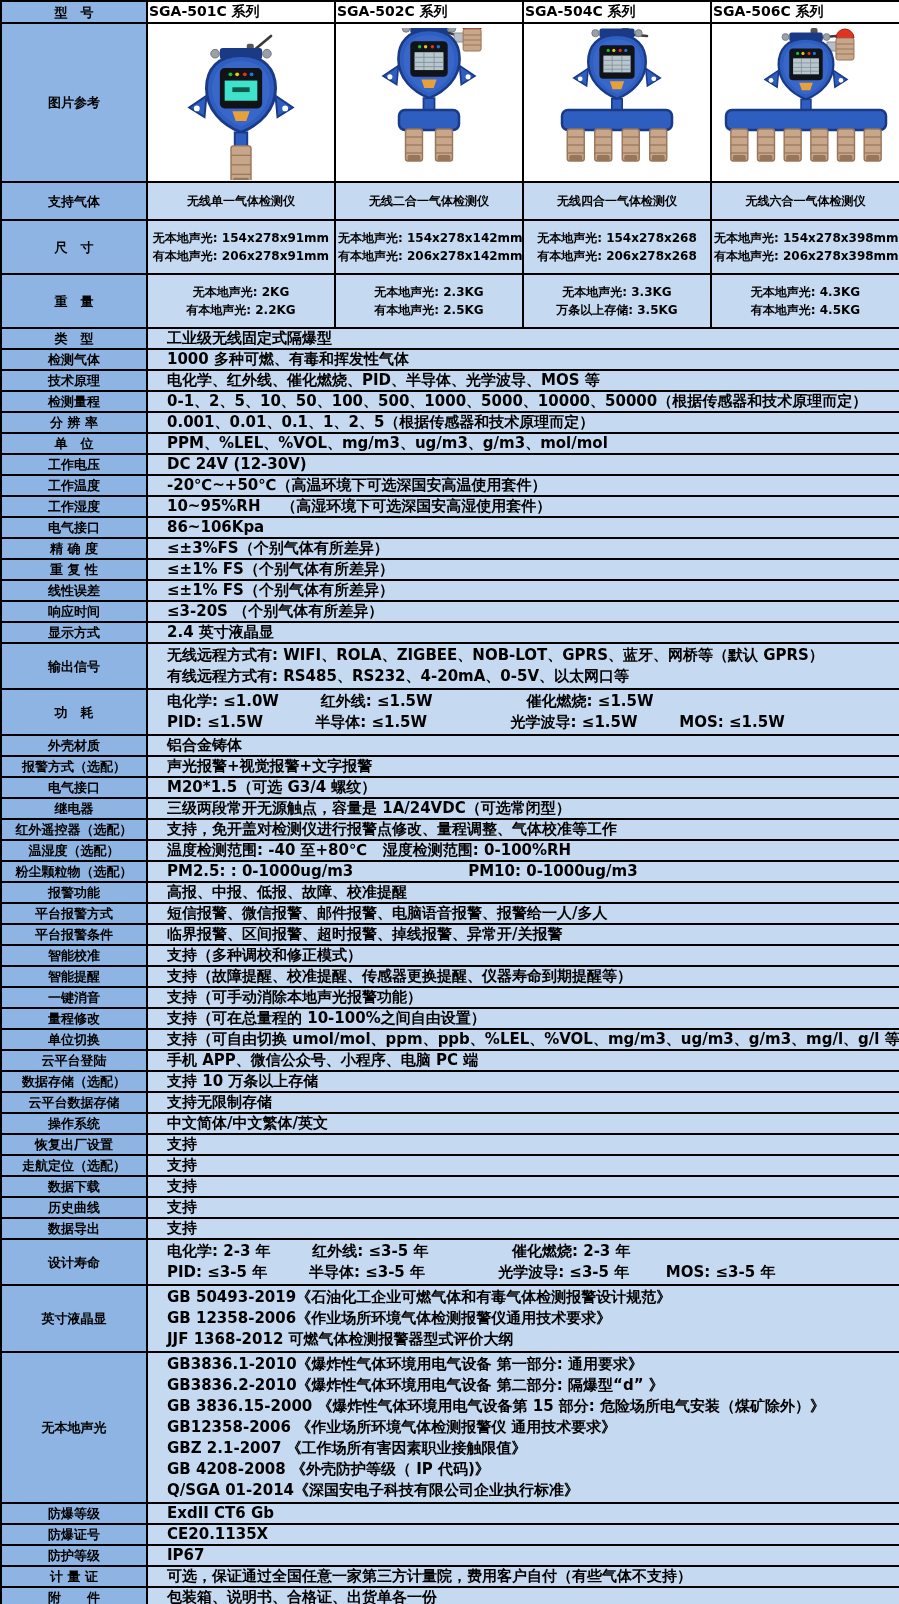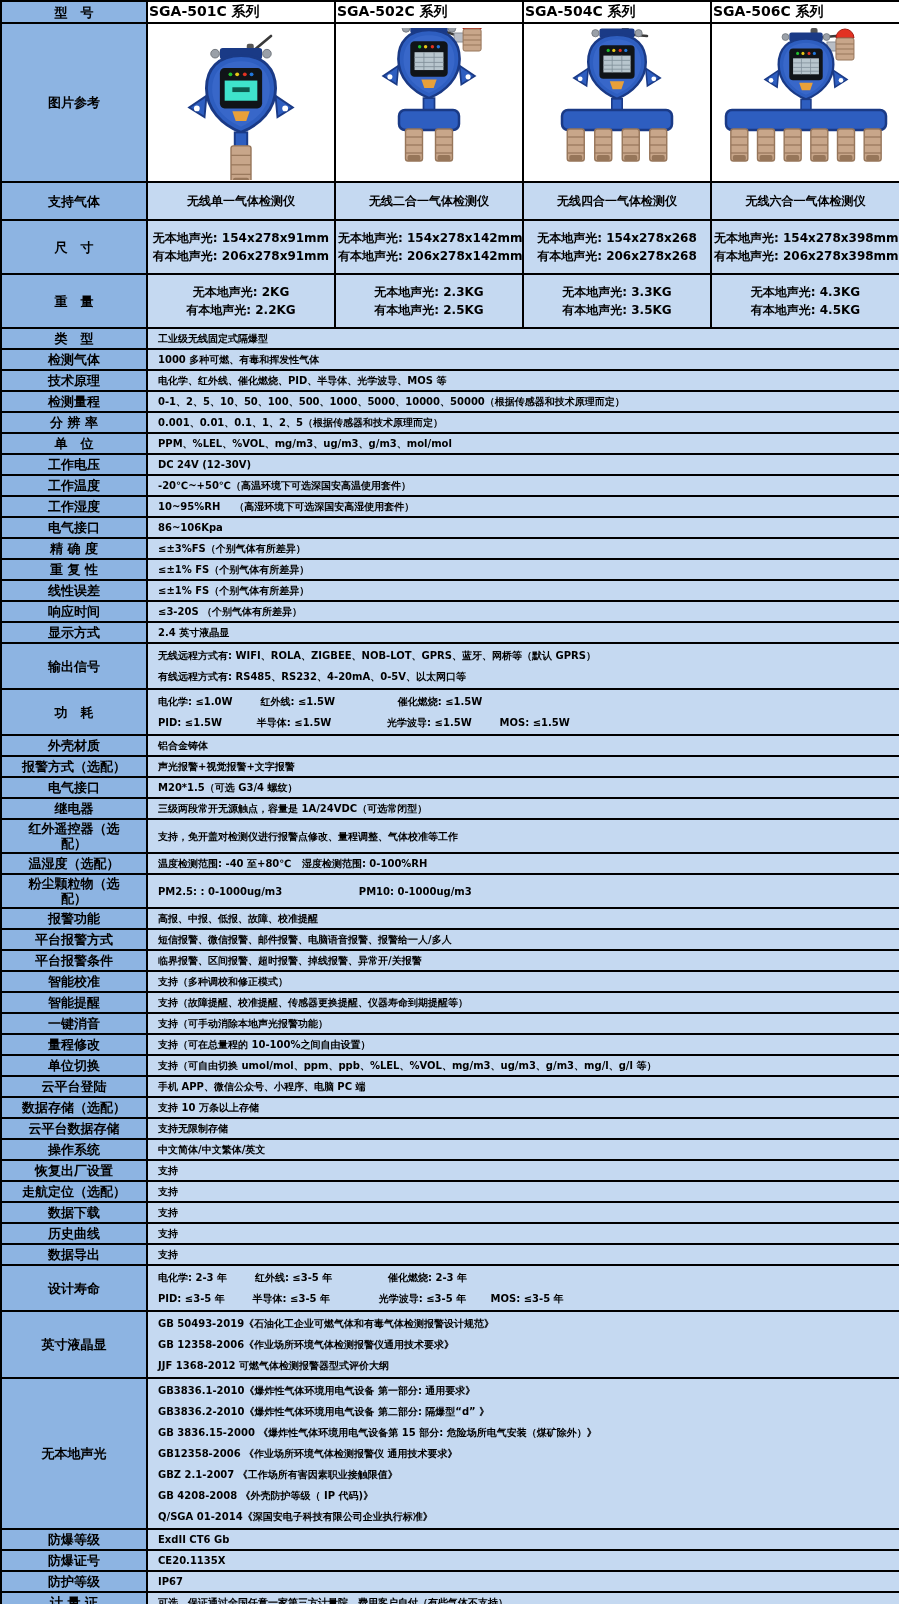--- a/index.html
+++ b/index.html
@@ -2,22 +2,22 @@
 <html style="--label-bg: #8DB4E2; --value-bg: #C5D9F1; --model-bg: #FFFFFF; --border: #000000; --device-body: #2E5EC0; --device-body-dark: #1A3A86; --device-body-light: #4A79DB; --sensor-bronze: #C8A68A; --sensor-bronze-dark: #97765A; --beacon-red: #E23222; --accent-orange: #E8A03A; --screen-teal: #3FE3CC; --screen-gray: #B8C6CE;"><head>
 <meta charset="utf-8">
 <style>
   :root{
     --label-bg:#8DB4E2; --value-bg:#C5D9F1; --model-bg:#FFFFFF; --border:#000000;
   }
   html,body{margin:0;padding:0;background:#fff;}
   body{width:899px;font-family:"DejaVu Sans","Liberation Sans",sans-serif;color:#000;}
   table.spec{border-collapse:collapse;table-layout:fixed;width:899px;}
   table.spec td{border:2px solid var(--border);overflow:hidden;vertical-align:middle;}
-  td.lbl{background:var(--label-bg);font-weight:bold;font-size:13px;text-align:center;padding:1px 18px;line-height:15px;}
-  td.val{background:var(--value-bg);font-size:10px;font-weight:600;padding:1px 10px;white-space:pre;text-align:left;margin-top:20px;}
+  td.lbl{background:var(--label-bg);font-weight:bold;font-size:13px;text-align:center;padding:1px 6px;line-height:15px;}
+  td.val{background:var(--value-bg);font-size:15px;font-weight:600;padding:1px 19px;white-space:pre;text-align:left;margin-top:20px;}
   td.val .line{height:17px;line-height:17px;}
   tr.roomy td.val .line{height:21px;line-height:21px;}
   tr.r-header td{height:18px;}
   td.model{background:var(--model-bg);font-weight:bold;font-size:14px;text-align:left;}
   td.imgcell{background:var(--model-bg);height:157px;text-align:center;padding:0;}
   td.gval{background:var(--value-bg);font-size:12px;font-weight:600;text-align:center;padding:8px 2px;white-space:pre;}
   td.gval .g-line{height:18px;line-height:18px;}
   tr.r-gas td.gval .g-line{height:20px;line-height:20px;}
   svg.device{display:block;margin:2px auto 0 auto;}
 </style>
@@ -288,21 +288,21 @@
         <td class="lbl">尺　寸</td>
         <td class="gval"><div class="g-line">无本地声光: 154x278x91mm</div><div class="g-line">有本地声光: 206x278x91mm</div></td>
         <td class="gval"><div class="g-line">无本地声光: 154x278x142mm</div><div class="g-line">有本地声光: 206x278x142mm</div></td>
         <td class="gval"><div class="g-line">无本地声光: 154x278x268</div><div class="g-line">有本地声光: 206x278x268</div></td>
         <td class="gval"><div class="g-line">无本地声光: 154x278x398mm</div><div class="g-line">有本地声光: 206x278x398mm</div></td>
       </tr>
       <tr class="r-model">
         <td class="lbl">重　量</td>
         <td class="gval"><div class="g-line">无本地声光: 2KG</div><div class="g-line">有本地声光: 2.2KG</div></td>
         <td class="gval"><div class="g-line">无本地声光: 2.3KG</div><div class="g-line">有本地声光: 2.5KG</div></td>
-        <td class="gval"><div class="g-line">无本地声光: 3.3KG</div><div class="g-line">有本地声光: 3.5KG</div></td>
+        <td class="gval"><div class="g-line">无本地声光: 3.3KG</div><div class="g-line">万条以上存储: 3.5KG</div></td>
         <td class="gval"><div class="g-line">无本地声光: 4.3KG</div><div class="g-line">有本地声光: 4.5KG</div></td>
       </tr>
       <tr class="">
         <td class="lbl">类　型</td>
         <td class="val" colspan="4"><div class="line">工业级无线固定式隔爆型</div></td>
       </tr>
       <tr class="">
         <td class="lbl">检测气体</td>
         <td class="val" colspan="4"><div class="line">1000 多种可燃、有毒和挥发性气体</div></td>
       </tr>

